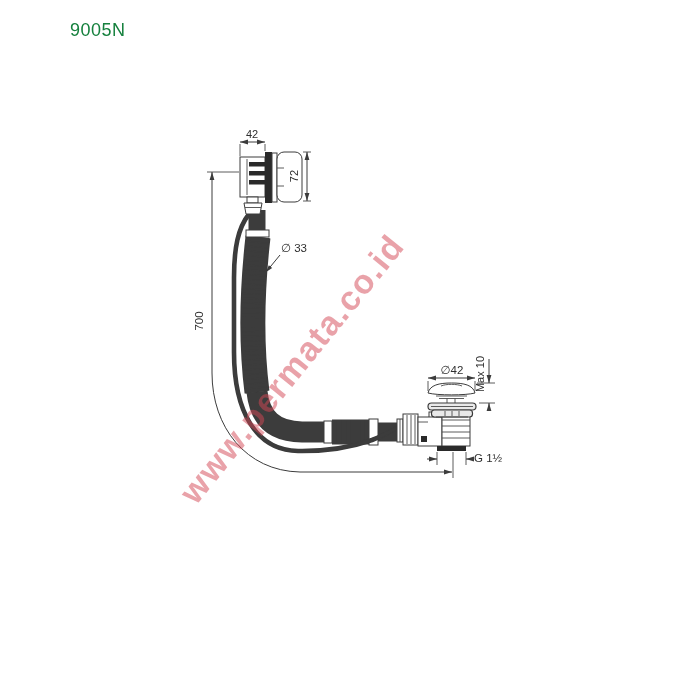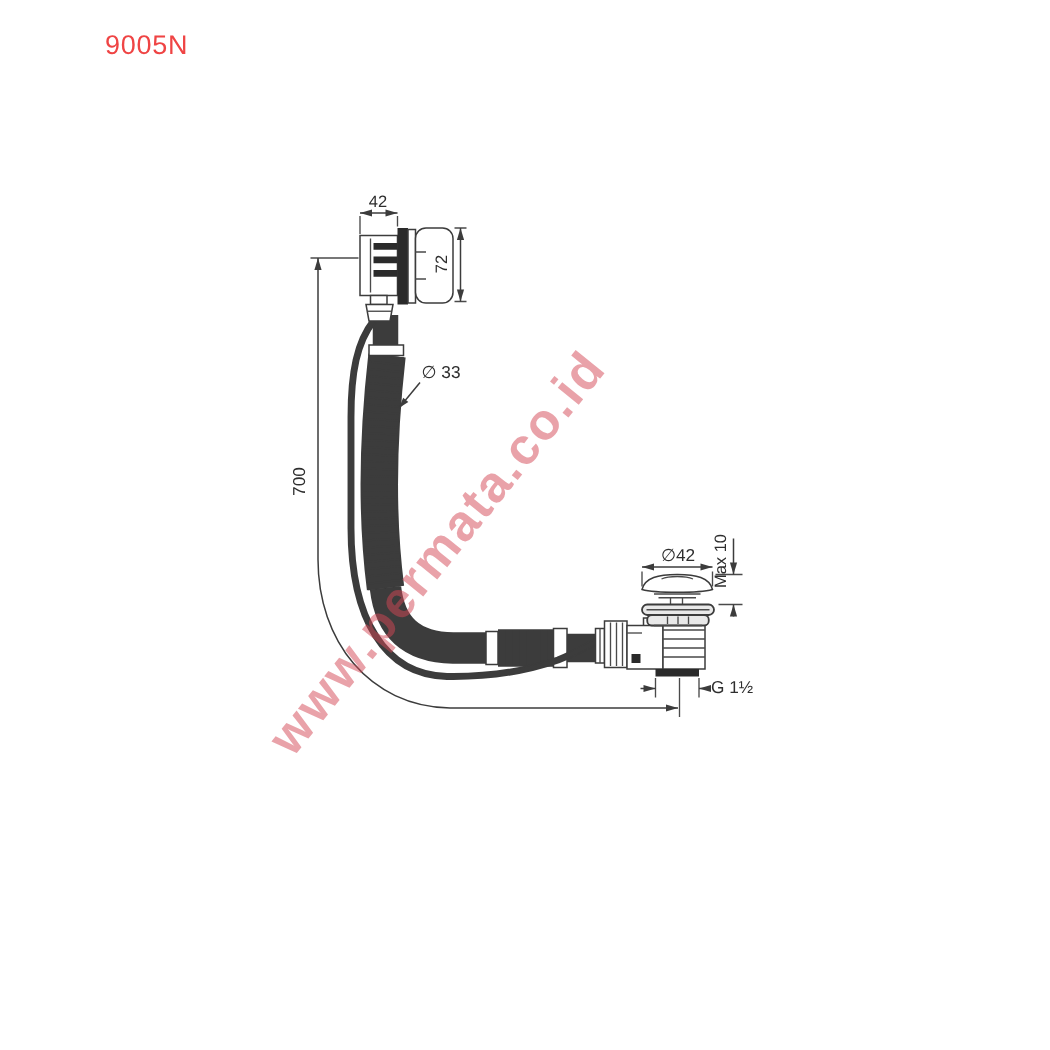--- a/index.html
+++ b/index.html
@@ -1,18 +1,18 @@
 <!DOCTYPE html>
 <html><head>
 <meta charset="utf-8">
 <style>
   html,body{margin:0;padding:0;background:#ffffff;}
   .page{position:relative;width:700px;height:700px;background:#ffffff;overflow:hidden;
         font-family:"Liberation Sans", sans-serif;}
-  .part-number{position:absolute;left:70px;top:20px;font-size:18px;color:#ef4444;
+  .part-number{position:absolute;left:70px;top:20px;font-size:18px;color:#15803d;
         letter-spacing:.5px;}
   svg{position:absolute;left:0;top:0;}
   svg text{font-family:"Liberation Sans", sans-serif;fill:#2e2e2e;font-size:11px;}
   text.dim{font-size:11px;}
   text.dim-lg{font-size:11.5px;}
   .ln{stroke:#3c3c3c;stroke-width:1;fill:none;}
   .thin{stroke:#4a4a4a;stroke-width:0.9;fill:none;}
   .arrow{fill:#3c3c3c;stroke:none;}
   .sil{stroke:#3c3c3c;fill:none;stroke-linecap:butt;}
   .whitefill{fill:#ffffff;stroke:#3c3c3c;stroke-width:1;}

